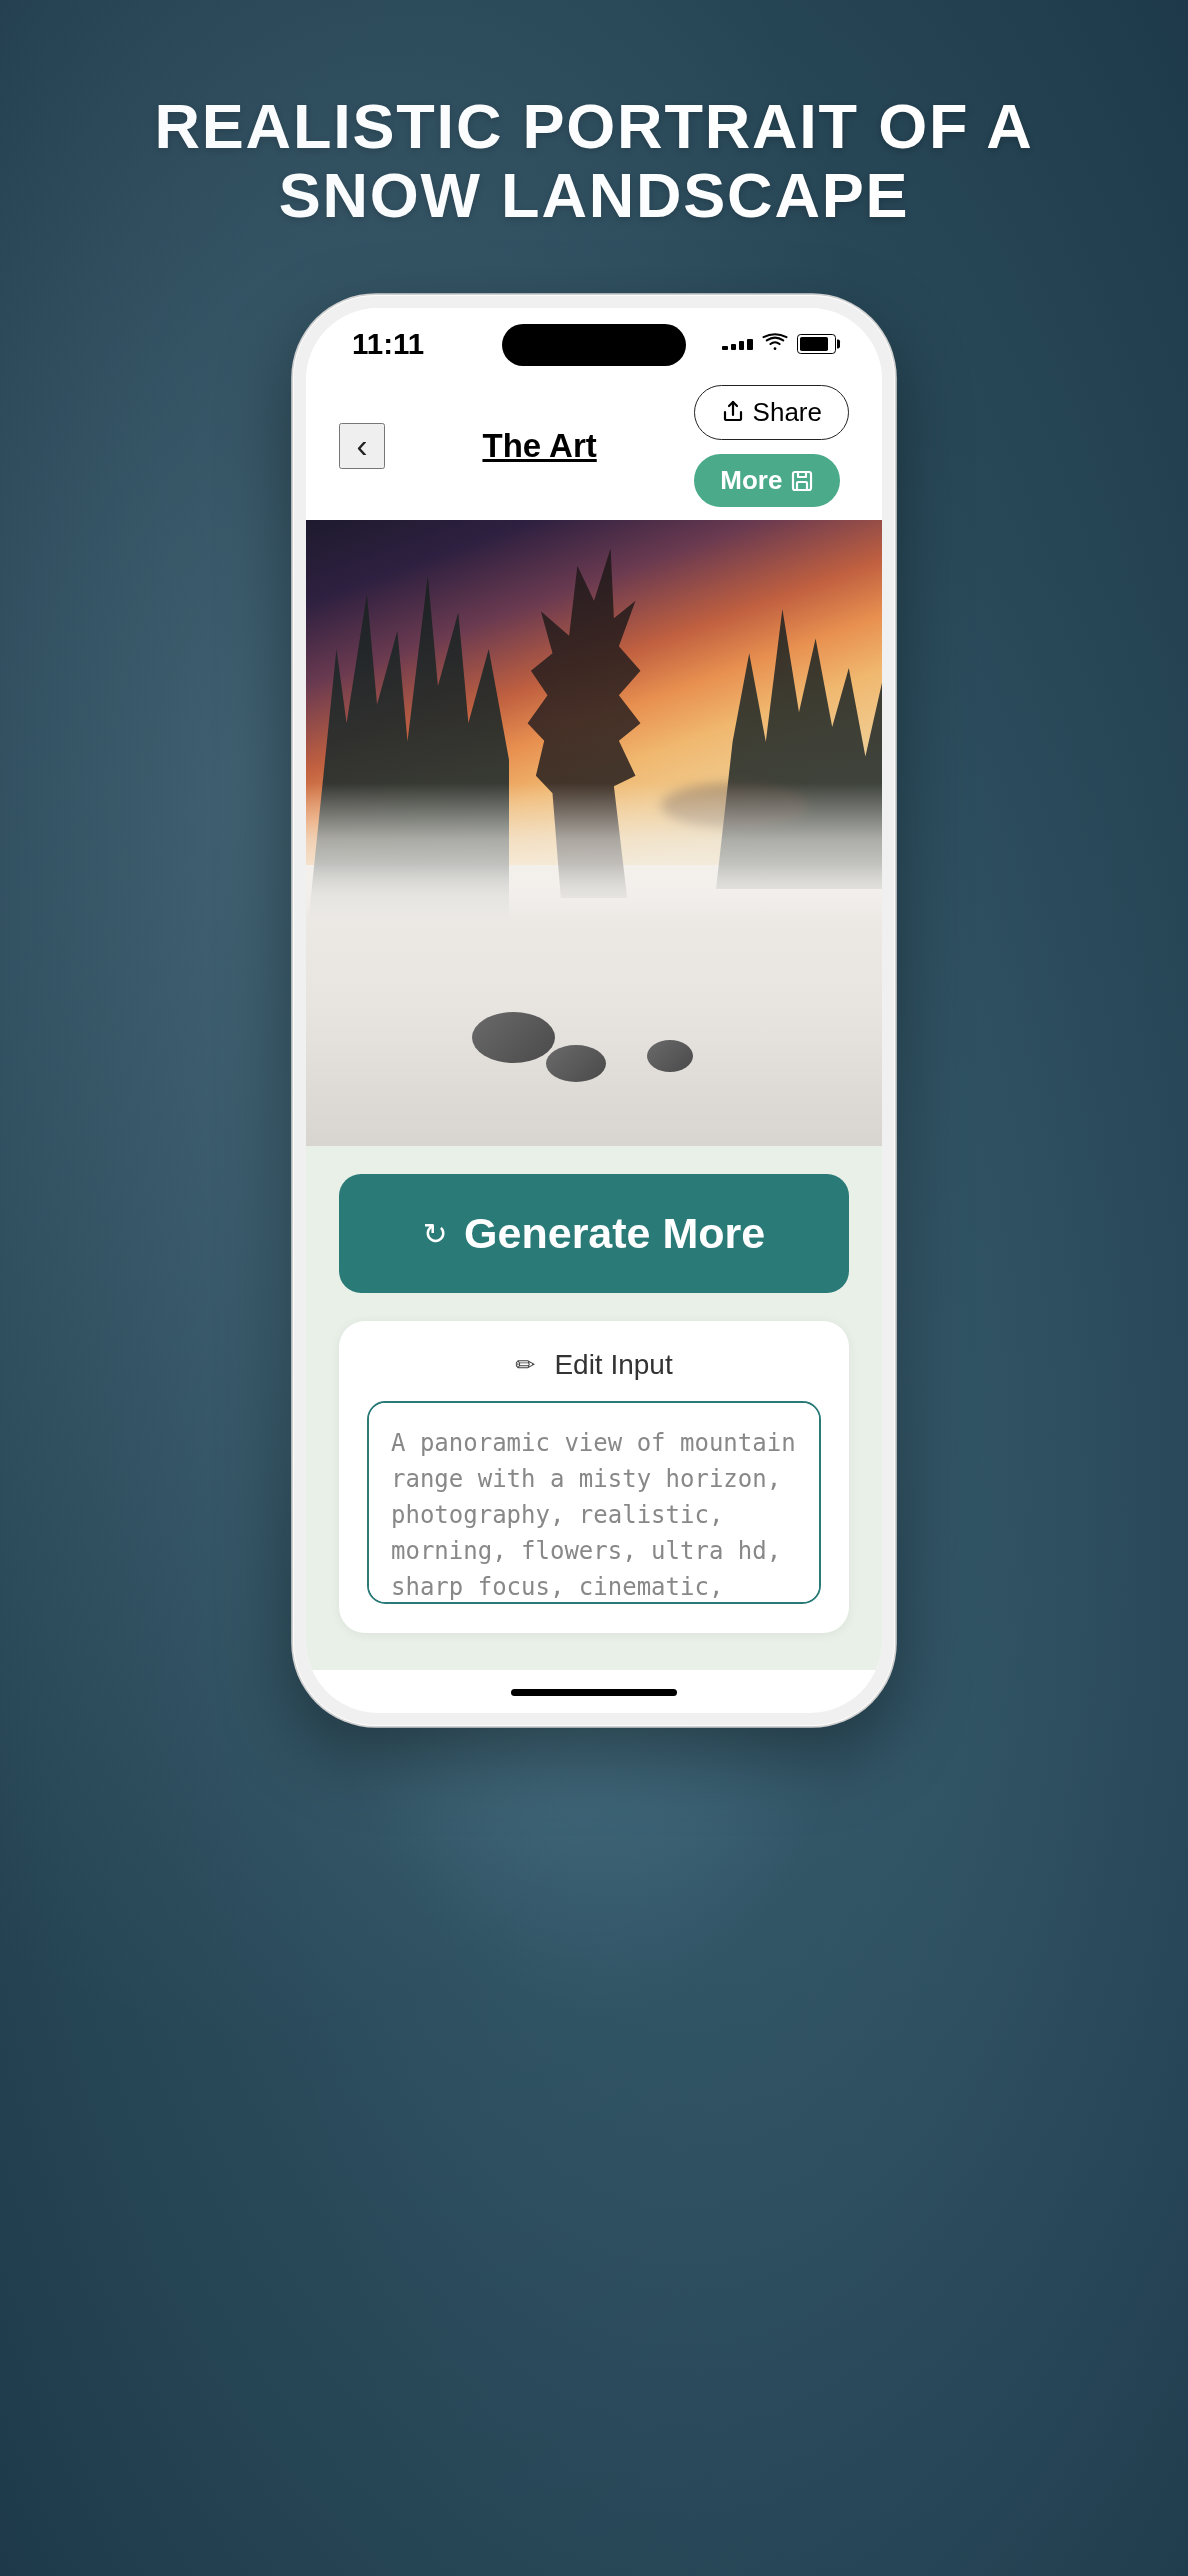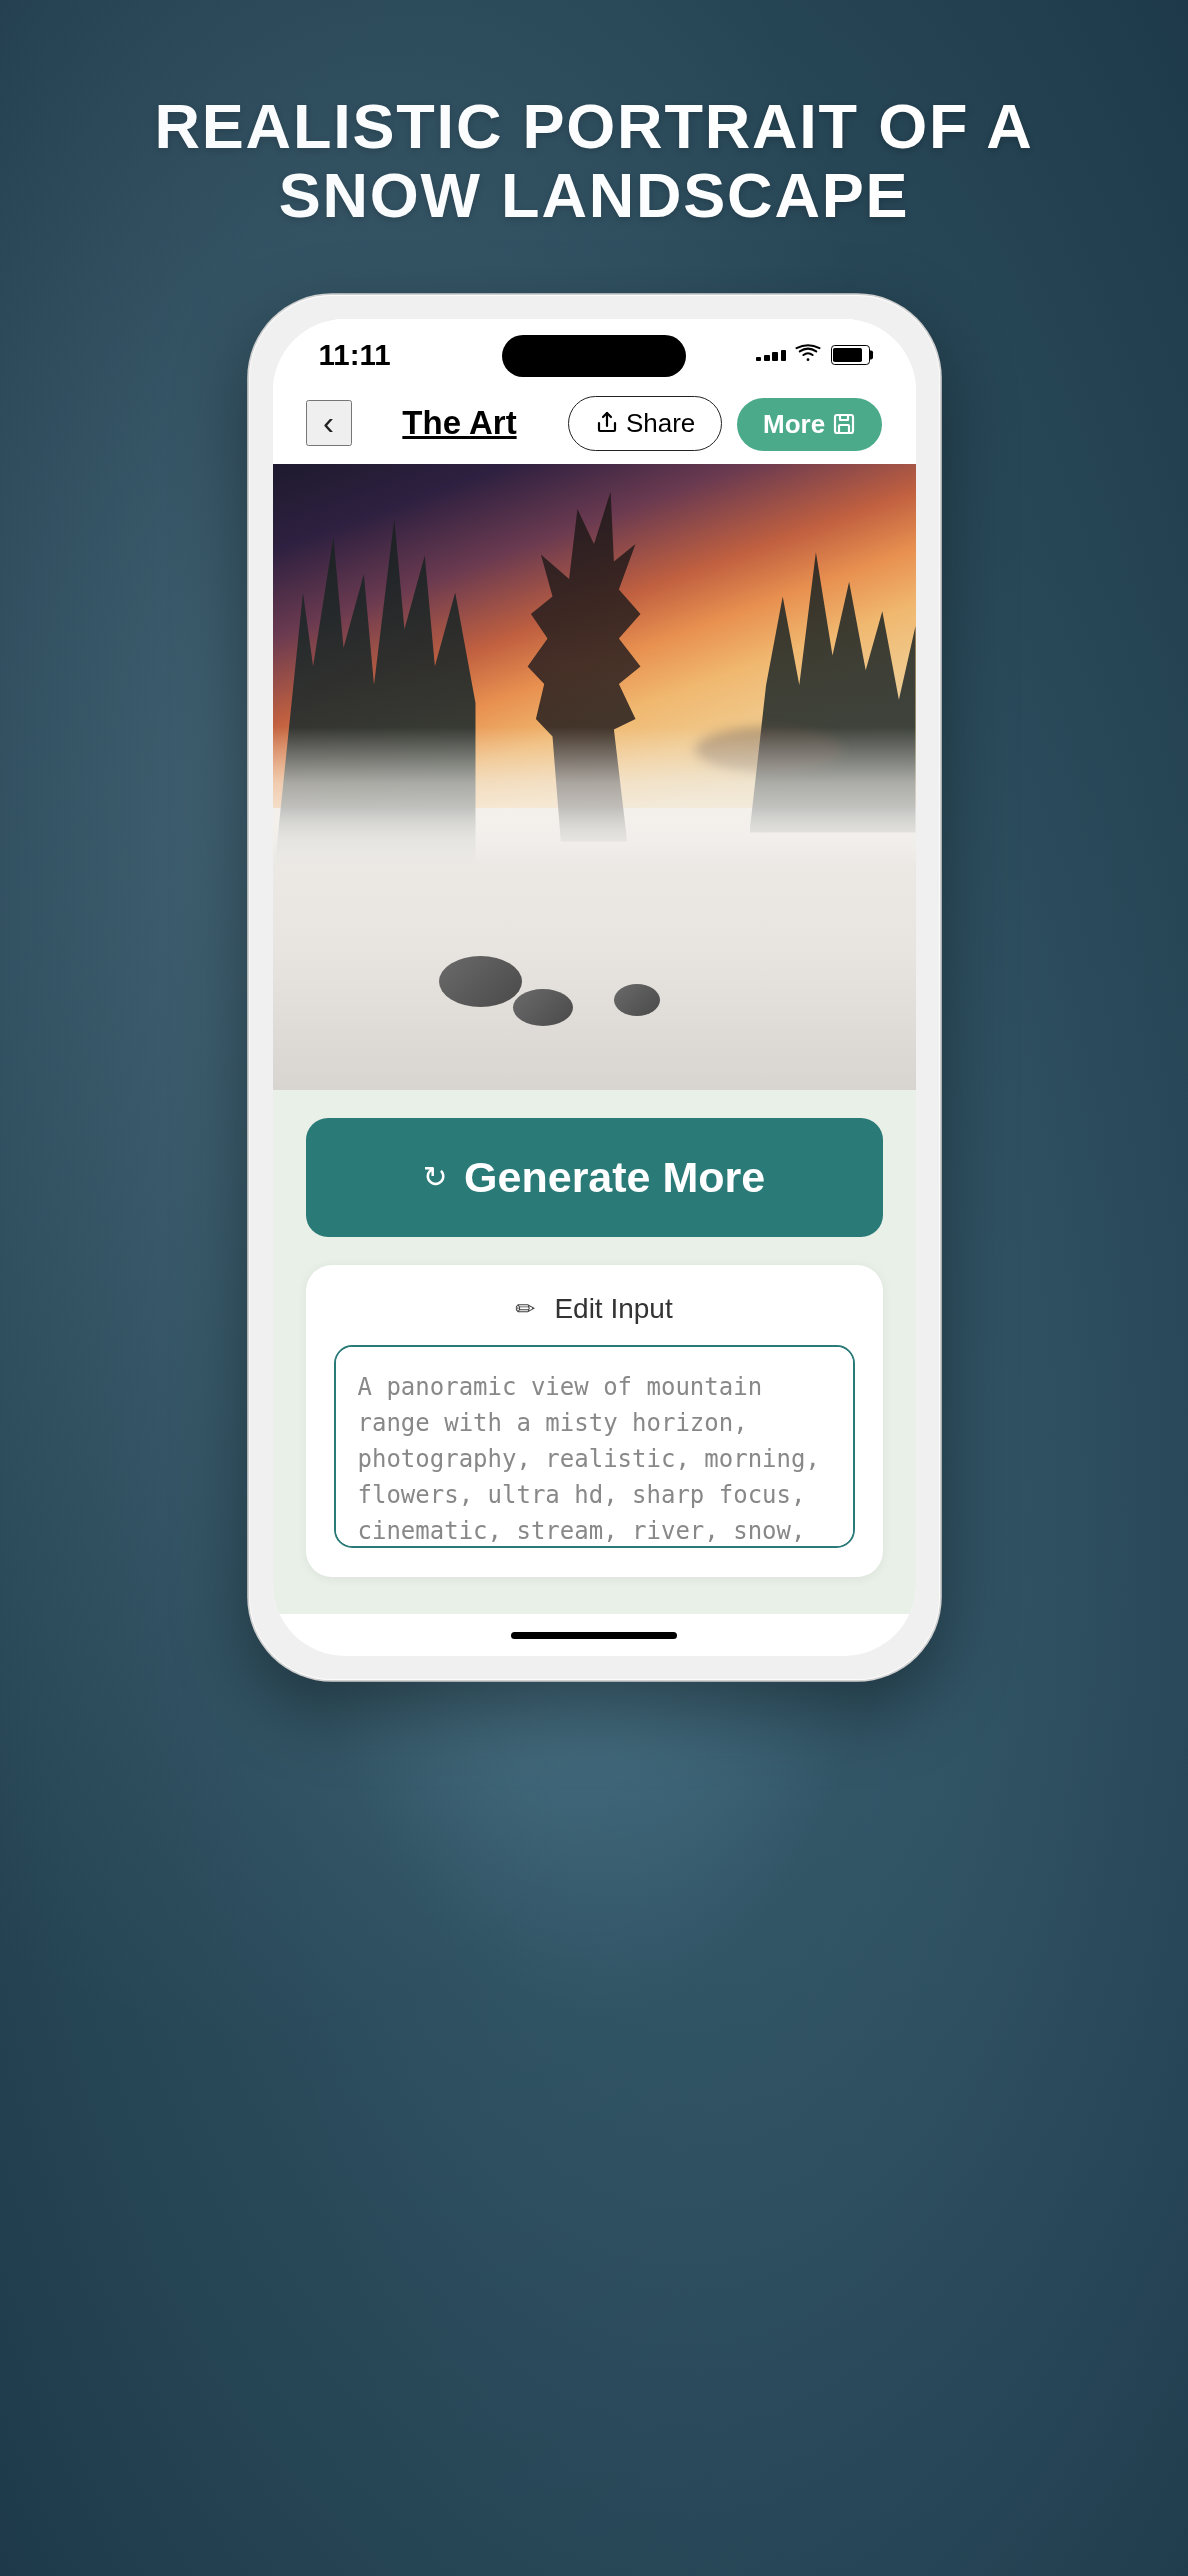--- a/index.html
+++ b/index.html
@@ -36,24 +36,24 @@
       margin-top: 92px;
       margin-bottom: 64px;
       line-height: 1.1;
       letter-spacing: 1.8px;
       text-transform: uppercase;
       padding: 0 74px;
       text-shadow: 0 1.8px 7.4px rgba(0,0,0,0.2);
     }
 
     .phone-frame {
-      width: 691px;
+      width: 602px;
       background: #f0f0f0;
       border-radius: 83px;
-      padding: 24px;
+      padding: 13px;
       box-shadow: 
         0 0 0 1.8px #d0d0d0,
         0 28px 74px rgba(0,0,0,0.4),
         inset 0 0 0 0.9px rgba(255,255,255,0.8);
       position: relative;
     }
 
     .phone-inner {
       background: #ffffff;
       border-radius: 72px;
@@ -168,21 +168,22 @@
     .nav-title {
       font-size: 33px;
       font-weight: 600;
       color: #000;
       text-decoration: underline;
     }
 
     .nav-actions {
       display: flex;
       gap: 14.7px;
-      align-items: flex-end;
+      align-items: flex-start;
+      flex-direction: column;
     }
 
     .share-button {
       display: flex;
       align-items: center;
       gap: 7.4px;
       padding: 11px 26px;
       border: 1.8px solid #222;
       border-radius: 46px;
       background: #fff;

